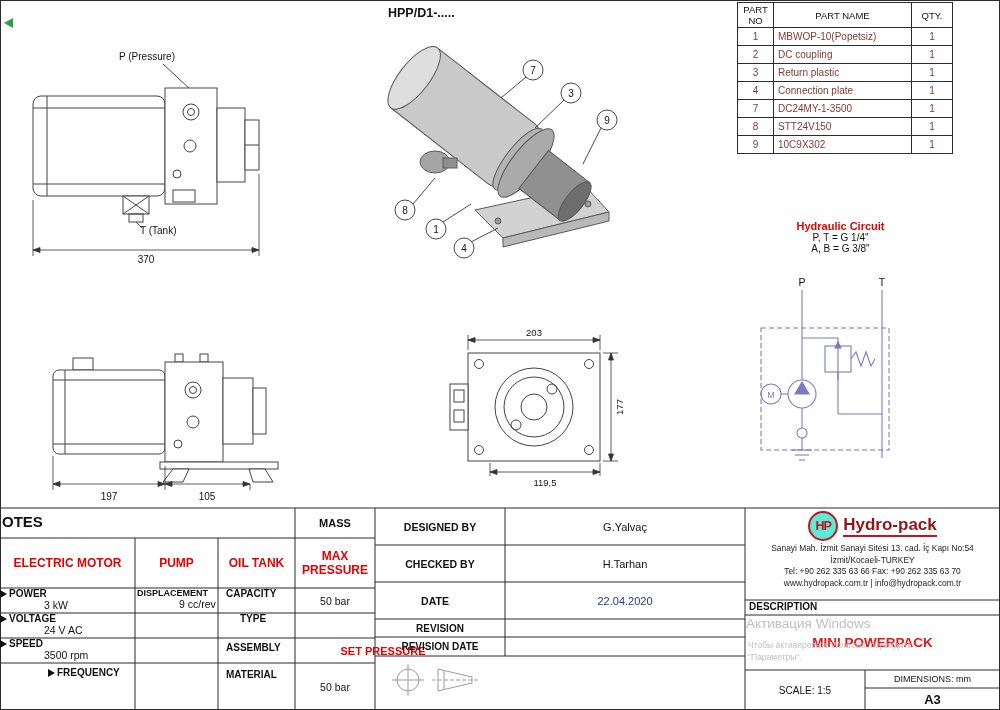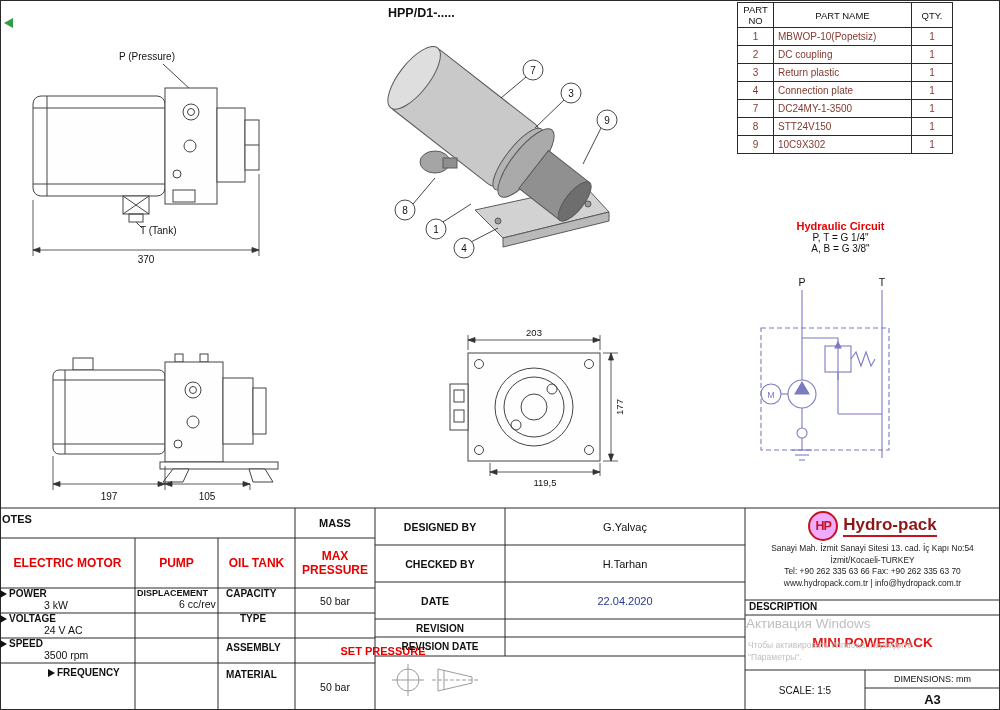--- a/index.html
+++ b/index.html
@@ -22,21 +22,21 @@
   .redhead { color:#e60000; font-weight:bold; font-size:12px; text-align:center; line-height:14px; }
   .lblrow { display:flex; align-items:center; font-weight:bold; font-size:10px; }
   .valrow { padding-left:16px; font-size:10.5px;margin-left:28px; }
   .mark { width:0; height:0; border-top:4px solid transparent; border-bottom:4px solid transparent;
           border-left:7px solid #111; display:inline-block; margin-right:2px; }
   .tbl-label { font-weight:bold; font-size:10.5px; }
   .tbl-value { font-size:11px; }
 
   .logo-mark { width:30px; height:30px; border-radius:50%; border:2.5px solid #c41320; color:#c41320;
                font-weight:bold; font-size:12.5px; display:flex; align-items:center; justify-content:center;
-               letter-spacing:-1px; background:#f0abfc; }
+               letter-spacing:-1px; background:#5eead4; }
   .logo-name { font-size:17px; font-weight:bold; color:#8f1616; border-bottom:2.5px solid #c41320; line-height:20px; }
   .addr { font-size:8.4px; line-height:11.5px; color:#222; white-space:nowrap; }
 
   .wm { color:#bfbfbf; pointer-events:none; }
 </style>
 </head>
 <body>
 
 <div class="sheet">
 
@@ -299,21 +299,21 @@
       <line x1="67" y1="136" x2="67" y2="156"></line>
       <circle cx="67" cy="161" r="5"></circle>
       <line x1="67" y1="166" x2="67" y2="178"></line>
       <line x1="57" y1="178" x2="77" y2="178"></line>
       <line x1="60" y1="183" x2="74" y2="183"></line>
       <line x1="64" y1="188" x2="70" y2="188"></line>
     </g>
     <text x="36" y="125.5" font-size="9" fill="#7b7bc4" text-anchor="middle">M</text>
   </svg>
 
-  <div class="cell tl" style="left:0;top:508px;width:295px;height:30px;padding:5px 0 3px 2px;font-weight:bold;font-size:11px;">
+  <div class="cell tl" style="left:0;top:508px;width:295px;height:30px;padding:5px 0 3px 2px;font-weight:bold;font-size:15px;">
     <span>OTES</span>
   </div>
   <div class="cell" style="left:295px;top:508px;width:80px;height:30px;font-weight:bold;font-size:11px;">
     <span>MASS</span>
   </div>
 
   <div class="cell redhead" style="left:0;top:538px;width:135px;height:50px;">ELECTRIC MOTOR</div>
   <div class="cell redhead" style="left:135px;top:538px;width:83px;height:50px;">PUMP</div>
   <div class="cell redhead" style="left:218px;top:538px;width:77px;height:50px;">OIL TANK</div>
   <div class="cell redhead" style="left:295px;top:538px;width:80px;height:50px;">MAX PRESSURE</div>
@@ -322,21 +322,21 @@
     <div class="lblrow">
         <span class="mark"></span>
         <span>POWER</span>
       </div>
     <div class="valrow">3 kW</div>
   </div>
   <div class="abs" style="left:135px;top:588px;width:83px;height:25px;">
     <div class="lblrow" style="font-size:9px;padding-left:2px;">
         <span>DISPLACEMENT</span>
       </div>
-    <div class="valrow">6 cc/rev</div>
+    <div class="valrow">9 cc/rev</div>
   </div>
   <div class="abs" style="left:218px;top:588px;width:77px;height:25px;">
     <div class="lblrow" style="padding-left:8px;">
         <span>CAPACITY</span>
       </div>
   </div>
   <div class="cell" style="left:295px;top:588px;width:80px;height:25px;font-size:10.5px;">
     <span>50 bar</span>
   </div>
 

